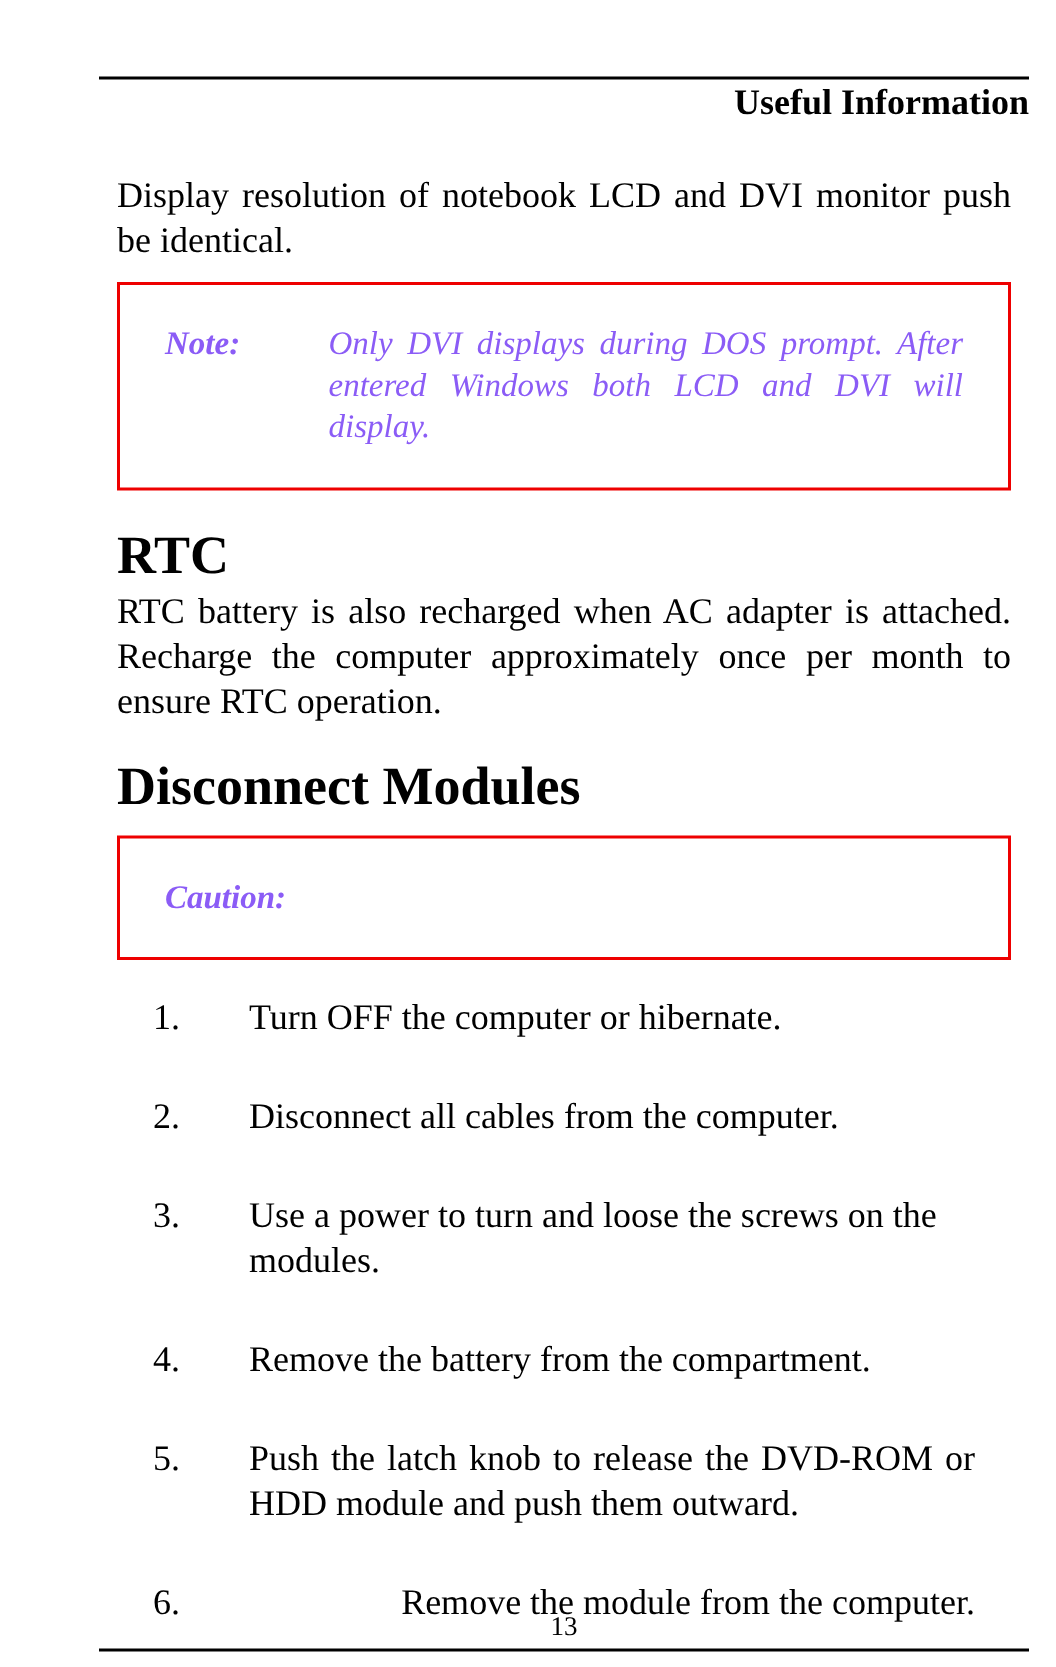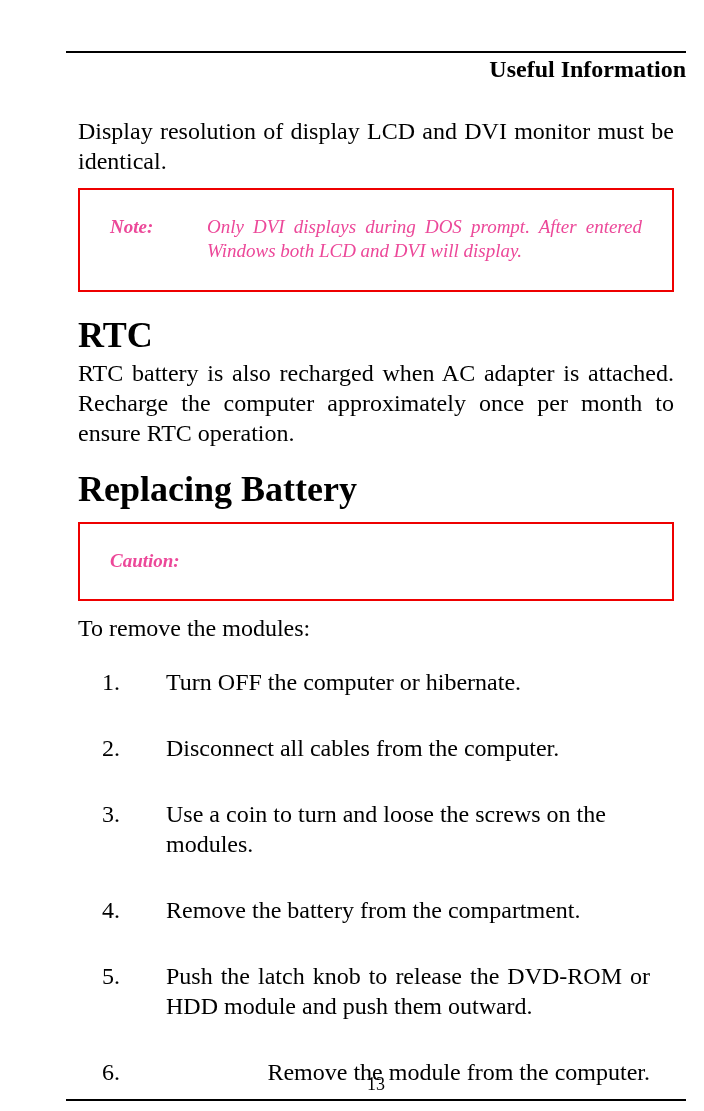--- a/index.html
+++ b/index.html
@@ -34,26 +34,27 @@
       text-align: justify;
       margin-bottom: 4px;
       line-height: 1.25;
     }
     .note-box {
       border: 2px solid #e00;
       padding: 1px 6px 3px 6px;
       margin-bottom: 22px;
     }
     .note-box .note-inner {
-      font-size: 19px;
+      font-size: 22px;
       font-style: italic;
-      color: #ec4899;
+      color: #8b5cf6;
       text-align: justify;
       line-height: 1.25;
       display: flex;
+      gap: 12px;
     }
     .note-label {
       font-weight: bold;
       white-space: nowrap;
       flex-shrink: 0;
     }
     .note-text {
       padding-left: 8px;
       text-align: justify;
     }
@@ -109,54 +110,53 @@
     .note-box.note1 .note-text { padding-left: 6px;}
   </style>
 </head>
 <body>
 
 <div class="header-line"></div>
 <div class="header-title">Useful Information</div>
 
 <div class="content">
 
-  <p class="para">Display resolution of display LCD and DVI monitor must be identical.</p>
+  <p class="para">Display resolution of notebook LCD and DVI monitor push be identical.</p>
 
   <div class="note-box note1">
     <div class="note-inner">
       <span class="note-label">Note:</span>
       <span class="note-text">Only DVI displays during DOS prompt. After entered Windows both LCD and DVI will display.</span>
     </div>
   </div>
 
   <h2 class="h2">RTC</h2>
   <p class="para" style="margin-top:2px;">RTC battery is also recharged when AC adapter is attached. Recharge the computer approximately once per month to ensure RTC operation.</p>
 
-  <h2 class="h2 replacing">Replacing Battery</h2>
+  <h2 class="h2 replacing">Disconnect Modules</h2>
 
   <div class="note-box caution" style="margin-bottom:2px;">
     <div class="note-inner">
       <span class="note-label">Caution:</span>
     </div>
   </div>
 
-  <p class="para" style="text-align:left;">To remove the modules:</p>
 
   <div class="list">
     <div class="item">
         <span class="num">1.</span>
         <span class="txt" style="text-align:left">Turn OFF the computer or hibernate.</span>
       </div>
     <div class="item">
         <span class="num">2.</span>
         <span class="txt" style="text-align:left">Disconnect all cables from the computer.</span>
       </div>
     <div class="item">
         <span class="num">3.</span>
-        <span class="txt" style="text-align:left">Use a coin to turn and loose the screws on the modules.</span>
+        <span class="txt" style="text-align:left">Use a power to turn and loose the screws on the modules.</span>
       </div>
     <div class="item">
         <span class="num">4.</span>
         <span class="txt" style="text-align:left">Remove the battery from the compartment.</span>
       </div>
     <div class="item">
         <span class="num">5.</span>
         <span class="txt">Push the latch knob to release the DVD-ROM or HDD module and push them outward.</span>
       </div>
     <div class="item">

